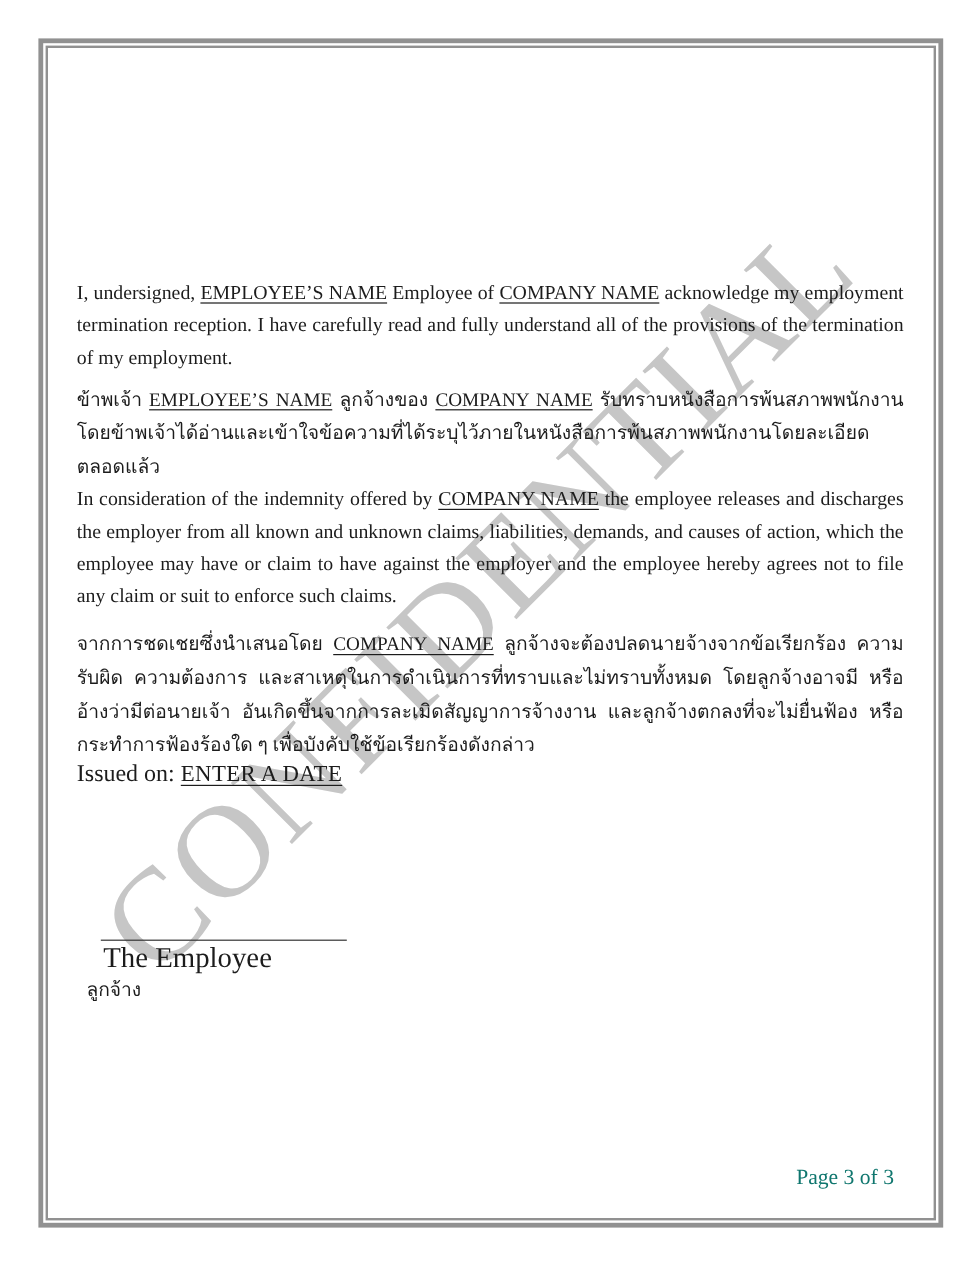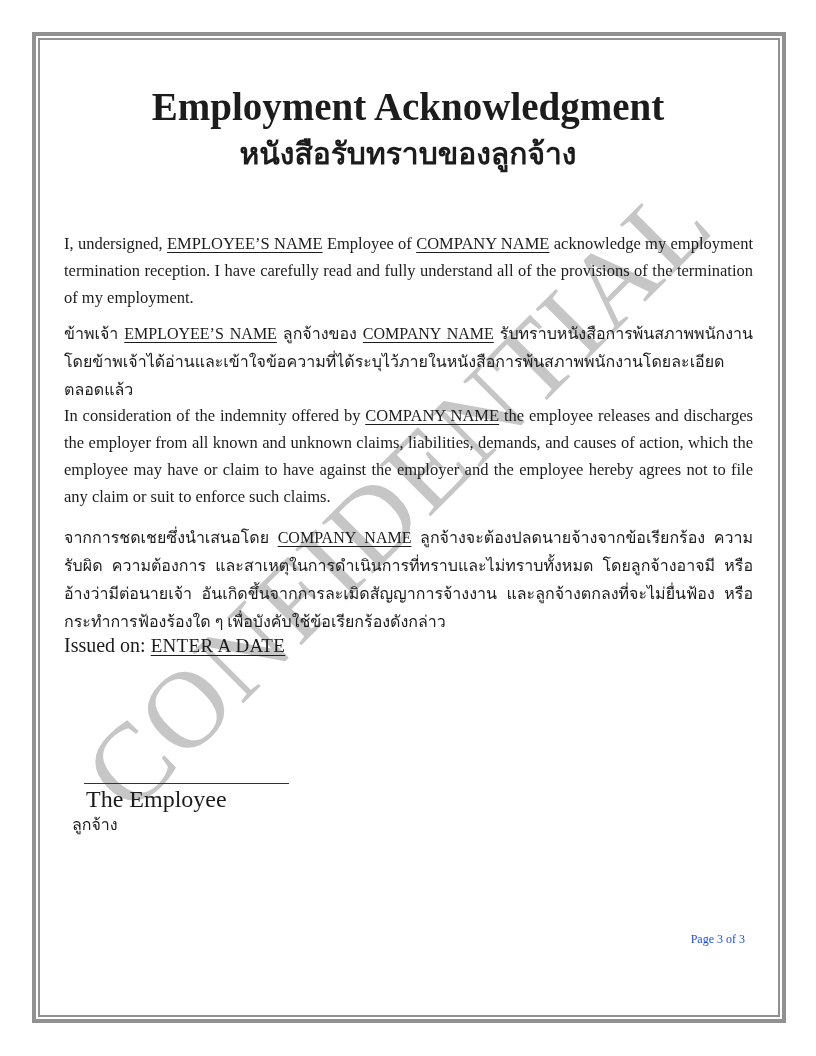--- a/index.html
+++ b/index.html
@@ -109,39 +109,37 @@
     text-align: center;
   }
   .sig-th {
     position: absolute;
     left: 72px; top: 812px;
     font-size: 16px;
     z-index: 2;
   }
   .page-number {
     position: absolute;
-    right: 71px; top: 932px;
-    font-size: 12px;
-    color: #1d4ed8;
+    right: 71px; top: 971px;
+    font-size: 18px;
+    color: #0f766e;
     z-index: 2;
   }
 </style>
 </head>
 <body>
 
 <div class="page">
 
   <div class="frame">
     <div class="frame-inner"></div>
   </div>
 
   <div class="watermark">CONFIDENTIAL</div>
 
-  <h1 class="title-en">Employment Acknowledgment</h1>
-  <h2 class="title-th">หนังสือรับทราบของลูกจ้าง</h2>
 
   <p class="para th p-th1"><span>ข้าพเจ้า </span><span class="field">EMPLOYEE’S NAME</span><span> ลูกจ้างของ </span><span class="field">COMPANY NAME</span><span> รับทราบหนังสือการพ้นสภาพพนักงาน โดยข้าพเจ้าได้อ่านและเข้าใจข้อความที่ได้ระบุไว้ภายในหนังสือการพ้นสภาพพนักงานโดยละเอียดตลอดแล้ว</span></p>
 
   <p class="para en p-en1"><span>I, undersigned, </span><span class="field">EMPLOYEE’S NAME</span><span> Employee of </span><span class="field">COMPANY NAME</span><span> acknowledge my employment termination reception. I have carefully read and fully understand all of the provisions of the termination of my employment.</span></p>
 
   <p class="para en p-en2"><span>In consideration of the indemnity offered by </span><span class="field">COMPANY NAME</span><span> the employee releases and discharges the employer from all known and unknown claims, liabilities, demands, and causes of action, which the employee may have or claim to have against the employer and the employee hereby agrees not to file any claim or suit to enforce such claims.</span></p>
 
   <p class="para th p-th2"><span>จากการชดเชยซึ่งนำเสนอโดย </span><span class="field">COMPANY NAME</span><span> ลูกจ้างจะต้องปลดนายจ้างจากข้อเรียกร้อง ความรับผิด ความต้องการ และสาเหตุในการดำเนินการที่ทราบและไม่ทราบทั้งหมด โดยลูกจ้างอาจมี หรืออ้างว่ามีต่อนายเจ้า อันเกิดขึ้นจากการละเมิดสัญญาการจ้างงาน และลูกจ้างตกลงที่จะไม่ยื่นฟ้อง หรือกระทำการฟ้องร้องใด ๆ เพื่อบังคับใช้ข้อเรียกร้องดังกล่าว</span></p>
 
   <p class="issued-en"><span>Issued on: </span><span class="field">ENTER A DATE</span></p>

